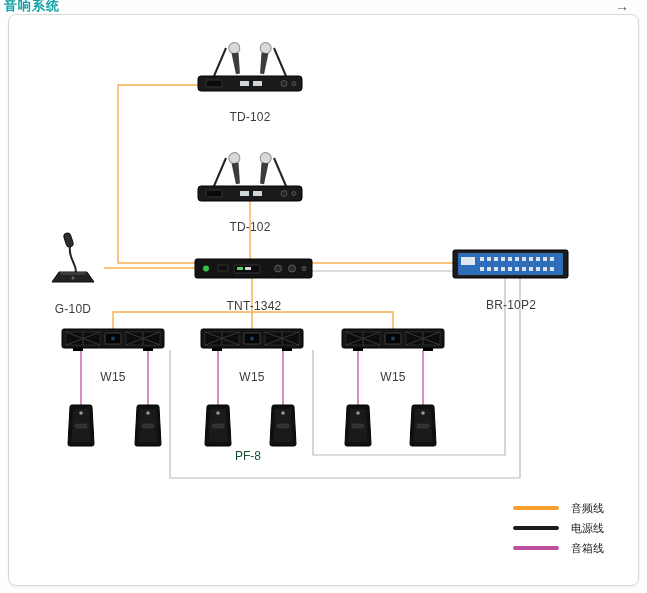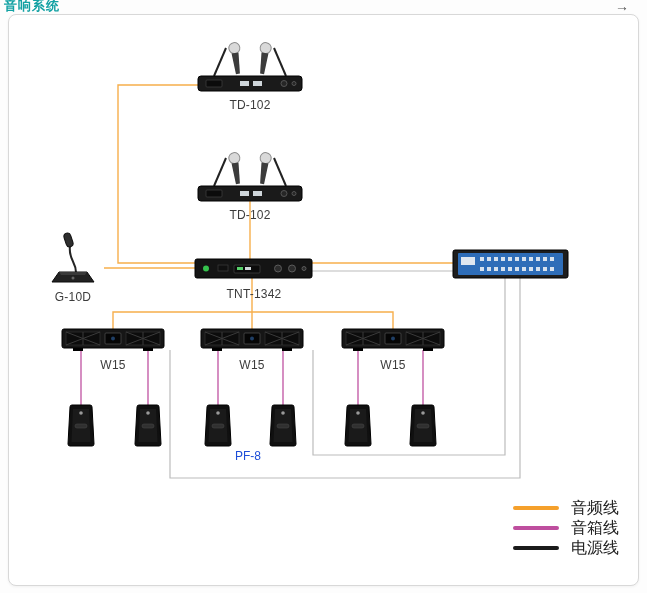--- a/index.html
+++ b/index.html
@@ -20,26 +20,26 @@
   }
   .nav-arrow{
     position:absolute;left:615px;top:-2px;z-index:5;
     font-size:14px;color:#555;cursor:pointer;
   }
   #wires{position:absolute;left:0;top:0;z-index:2;pointer-events:none}
   .wire-audio{stroke:var(--c-audio,#f0a43c);stroke-width:1.4;fill:none;opacity:.85}
   .wire-speaker{stroke:var(--c-speaker,#bf4f9e);stroke-width:1.4;fill:none;opacity:.9}
   .wire-power{stroke:#bcbcbc;stroke-width:1.2;fill:none}
   .device{position:absolute;z-index:3;text-align:center}
-  .device .label{font-size:12px;color:#3c3c3c;margin-top:2px;letter-spacing:.2px}
-  .standalone-label{position:absolute;z-index:3;font-size:12px;color:#1d4ed8;text-align:center}
+  .device .label{font-size:12px;color:#3c3c3c;margin-top:14px;letter-spacing:.2px}
+  .standalone-label{position:absolute;z-index:3;font-size:12px;color:#14532d;text-align:center}
   .legend{position:absolute;left:513px;top:498px;z-index:3}
   .legend-row{display:flex;align-items:center;height:20px}
   .legend-line{width:46px;height:4px;border-radius:2px;margin-right:12px}
-  .legend-label{font-size:16px;color:#222}
+  .legend-label{font-size:11px;color:#222}
 </style>
 </head>
 <body>
 
 <svg width="0" height="0" style="position:absolute" aria-hidden="true">
   <defs>
     <symbol id="sym-td102" viewBox="0 0 108 52">
       <line x1="18" y1="36" x2="30" y2="8" stroke="#222" stroke-width="2"></line>
       <line x1="90" y1="36" x2="78" y2="8" stroke="#222" stroke-width="2"></line>
       <g transform="rotate(-8 40 20)">
@@ -159,20 +159,21 @@
         <rect x="49" y="18" width="4" height="4"></rect>
       <rect x="56" y="18" width="4" height="4"></rect>
         <rect x="63" y="18" width="4" height="4"></rect>
       <rect x="70" y="18" width="4" height="4"></rect>
         <rect x="77" y="18" width="4" height="4"></rect>
       <rect x="84" y="18" width="4" height="4"></rect>
         <rect x="91" y="18" width="4" height="4"></rect>
       <rect x="98" y="18" width="4" height="4"></rect>
     </g>
   </svg>
+  <div class="label">BR-10P2</div>
 </div>
 
 <div class="device" style="left:61px;top:328px;width:104px">
   <svg width="104" height="24" viewBox="0 0 104 24">
     <use href="#sym-amp" xlink:href="#sym-amp"></use>
   </svg>
   <div class="label">W15</div>
 </div>
 <div class="device" style="left:200px;top:328px;width:104px">
   <svg width="104" height="24" viewBox="0 0 104 24">
@@ -207,20 +208,20 @@
   </svg>
 
 <div class="standalone-label" style="left:216px;top:449px;width:64px">PF-8</div>
 
 <div class="legend">
   <div class="legend-row">
     <div class="legend-line" style="background: rgb(245, 160, 43);"></div>
     <div class="legend-label">音频线</div>
   </div>
   <div class="legend-row">
+    <div class="legend-line" style="background: rgb(26, 26, 26);"></div>
+    <div class="legend-label">电源线</div>
+  </div>
+  <div class="legend-row">
     <div class="legend-line" style="background: rgb(190, 78, 158);"></div>
     <div class="legend-label">音箱线</div>
   </div>
-  <div class="legend-row">
-    <div class="legend-line" style="background: rgb(26, 26, 26);"></div>
-    <div class="legend-label">电源线</div>
-  </div>
 </div>
 
 </body></html>

